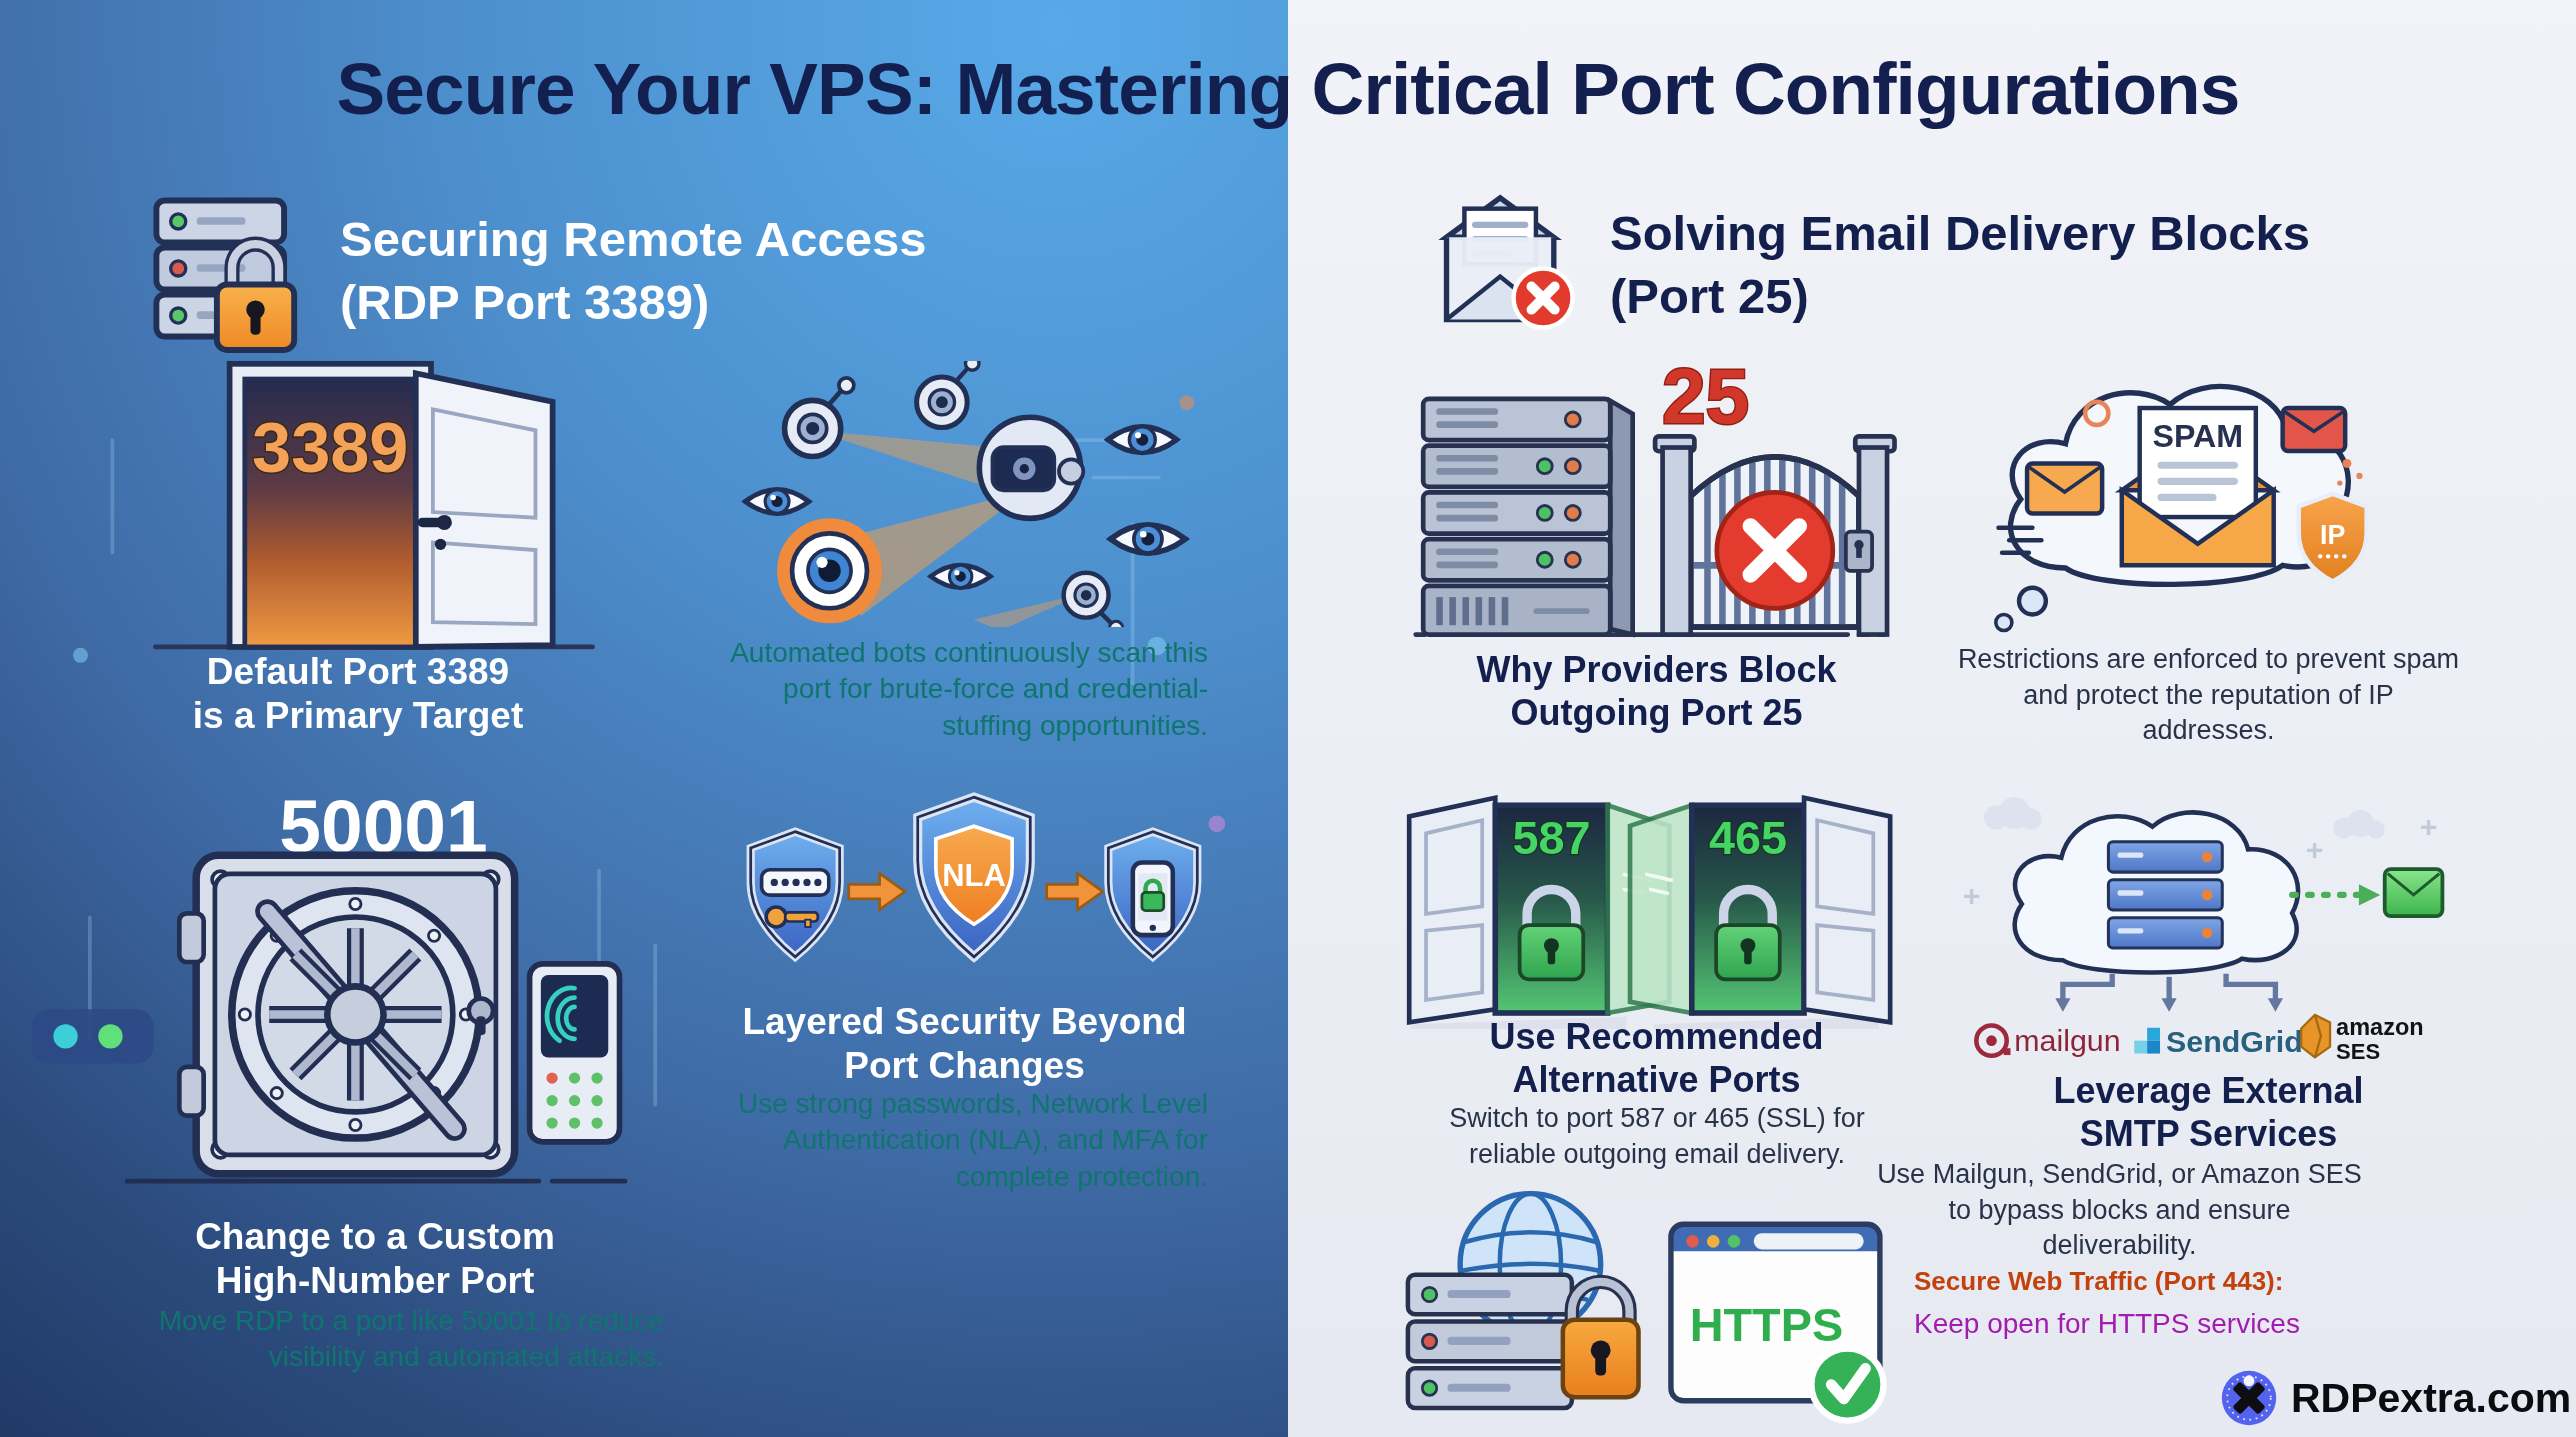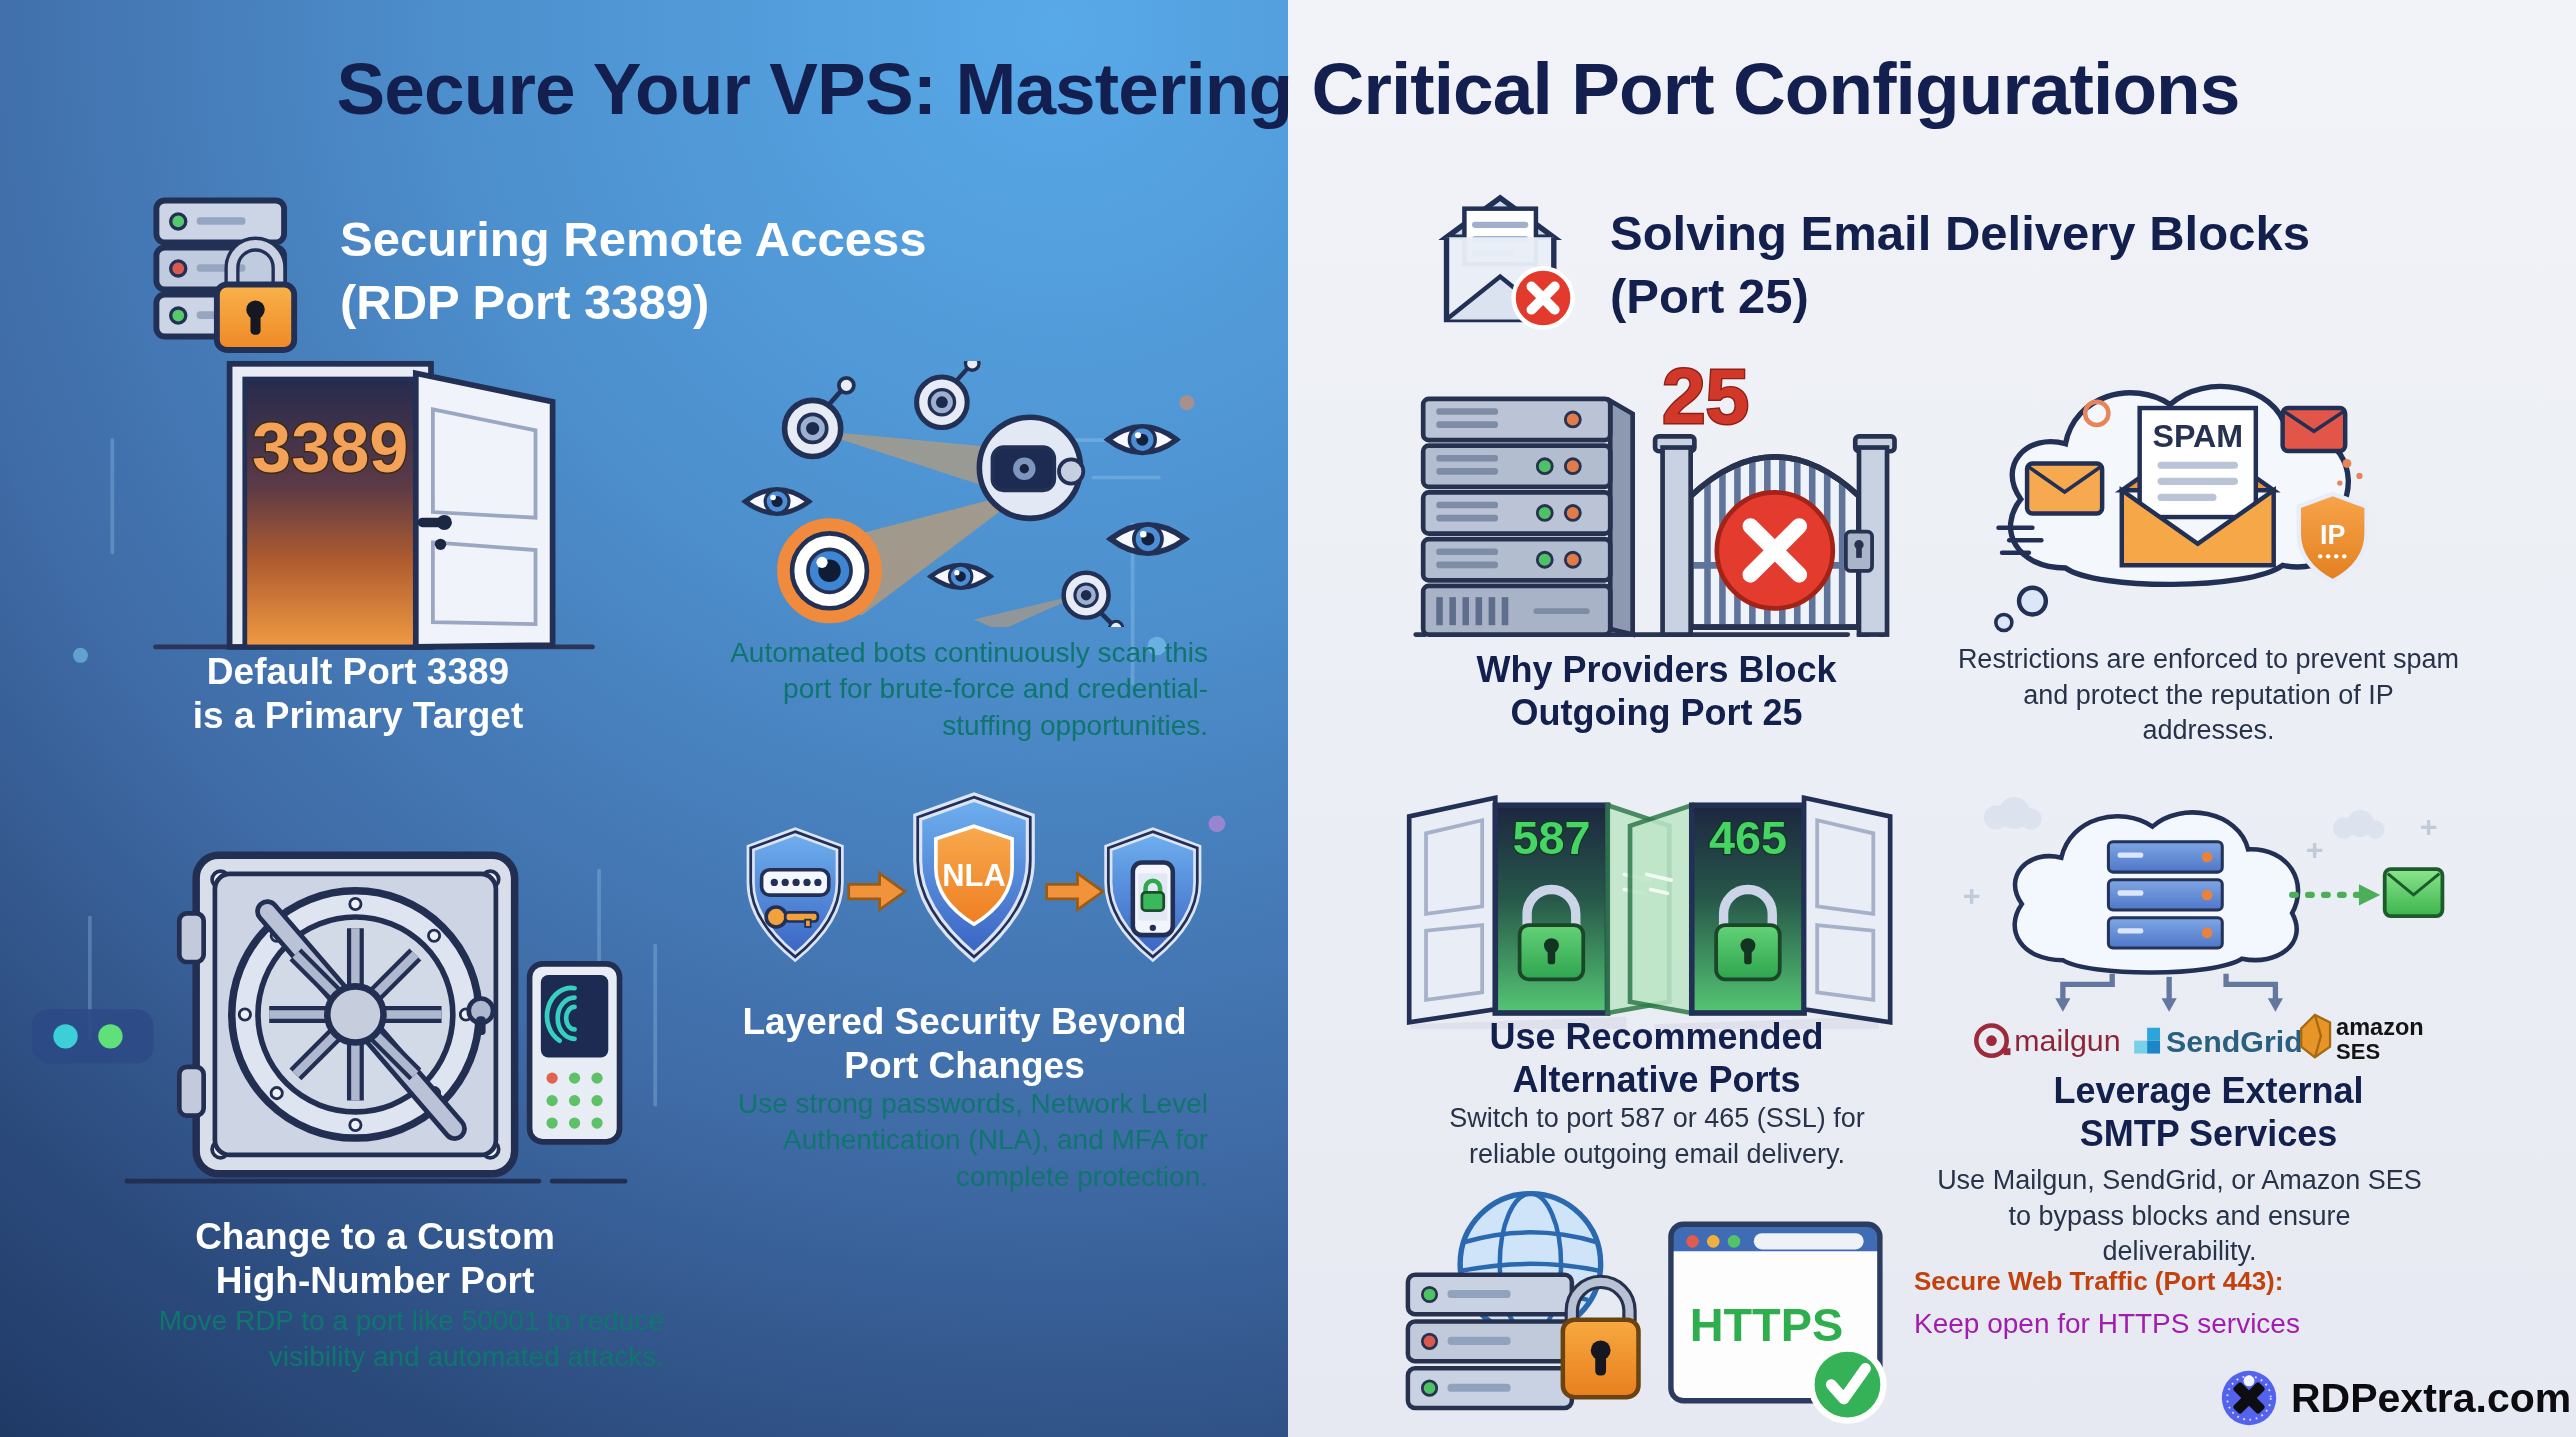--- a/index.html
+++ b/index.html
@@ -183,20 +183,21 @@
     <g transform="translate(392,250) scale(0.8)">
       <line x1="18" y1="22" x2="36" y2="40" stroke="#223055" stroke-width="6"></line>
       <circle cx="40" cy="44" r="9" fill="#e8edf6" stroke="#223055" stroke-width="4"></circle>
       <circle r="30" fill="#e6ebf5" stroke="#223055" stroke-width="6"></circle>
       <circle r="15" fill="#9db0d0" stroke="#223055" stroke-width="4"></circle>
         <circle r="7" fill="#1b2a4e"></circle>
     </g>
   </svg>
   <div class="abs bodytxt" style="left:721px;top:635px;width:487px;">Automated bots continuously scan this port for brute-force and credential-stuffing opportunities.</div>
 
+  <div class="abs bignum" style="left:140px;top:783px;width:487px;font-size:75px;">50001</div>
   <svg class="abs" style="left:110px;top:842px;" width="532" height="373" viewBox="0 0 568 398">
     <rect x="92" y="14" width="340" height="340" rx="24" fill="#d8deea" stroke="#232f52" stroke-width="8"></rect>
     <g fill="#eef1f8" stroke="#232f52" stroke-width="4">
       <circle cx="118" cy="40" r="9"></circle>
         <circle cx="406" cy="40" r="9"></circle>
       <circle cx="118" cy="328" r="9"></circle>
         <circle cx="406" cy="328" r="9"></circle>
     </g>
     <rect x="112" y="34" width="300" height="300" rx="16" fill="#cdd5e4" stroke="#232f52" stroke-width="5"></rect>
     <circle cx="262" cy="184" r="132" fill="#dfe5f0" stroke="#232f52" stroke-width="8"></circle>
@@ -586,21 +587,21 @@
       <polygon points="0,20 18,2 38,12 38,44 18,58 0,44" fill="#e79428" stroke="#a56a10" stroke-width="3"></polygon>
       <path d="M18 2 L26 30 L18 58" fill="none" stroke="#a56a10" stroke-width="3"></path>
       <text x="46" y="28" font-size="31" font-weight="700" fill="#141414">amazon</text>
       <text x="46" y="60" font-size="29" font-weight="700" fill="#141414">SES</text>
     </g>
   </svg>
   <div class="abs cap-r" style="left:1984px;top:1069px;width:449px;">
     <span>Leverage External</span>
     <span>SMTP Services</span>
   </div>
-  <div class="abs bodytxt-r" style="left:1936px;top:1157px;width:487px;margin-top:6px;">Use Mailgun, SendGrid, or Amazon SES to bypass blocks and ensure deliverability.</div>
+  <div class="abs bodytxt-r" style="left:1876px;top:1157px;width:487px;">Use Mailgun, SendGrid, or Amazon SES to bypass blocks and ensure deliverability.</div>
 
   <svg class="abs" style="left:1395px;top:1181px;" width="505" height="245" viewBox="0 0 560 272">
     <defs>
         <linearGradient id="g10" x1="0" y1="0" x2="0" y2="1">
       <stop offset="0" stop-color="#f7a93f"></stop>
           <stop offset="1" stop-color="#e87f1f"></stop>
         </linearGradient>
       </defs>
     <g transform="translate(150,92)">
       <circle r="78" fill="#cfe4f8" stroke="#2a69b0" stroke-width="6"></circle>

